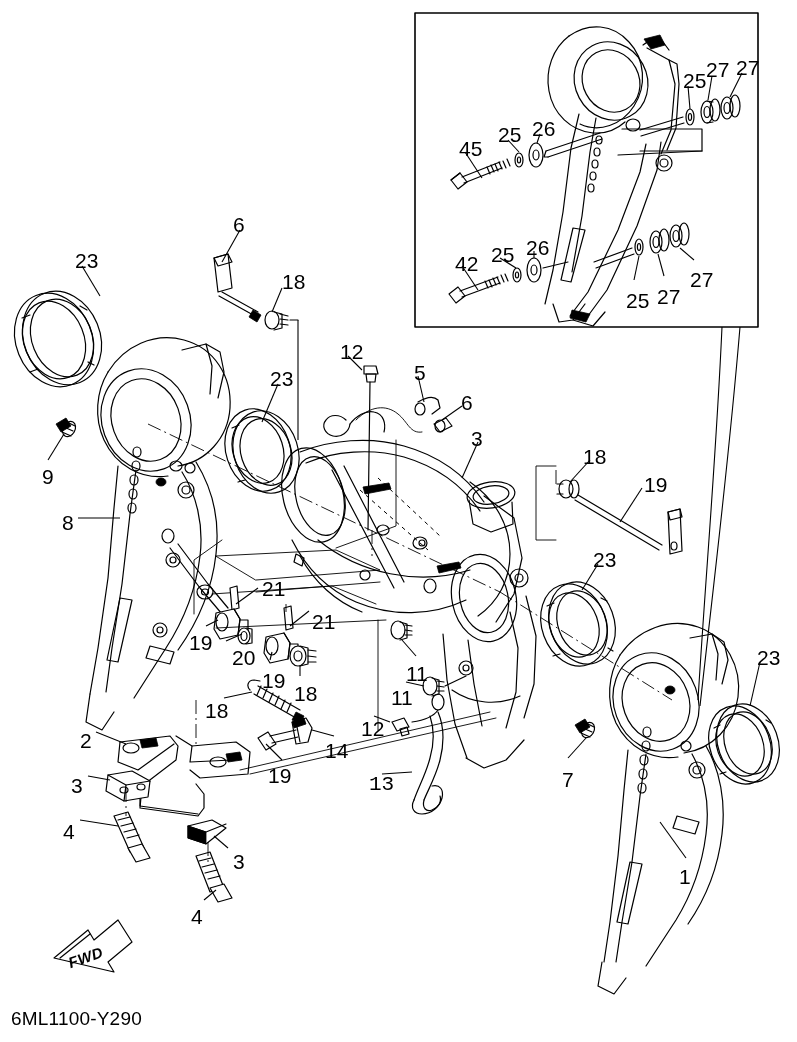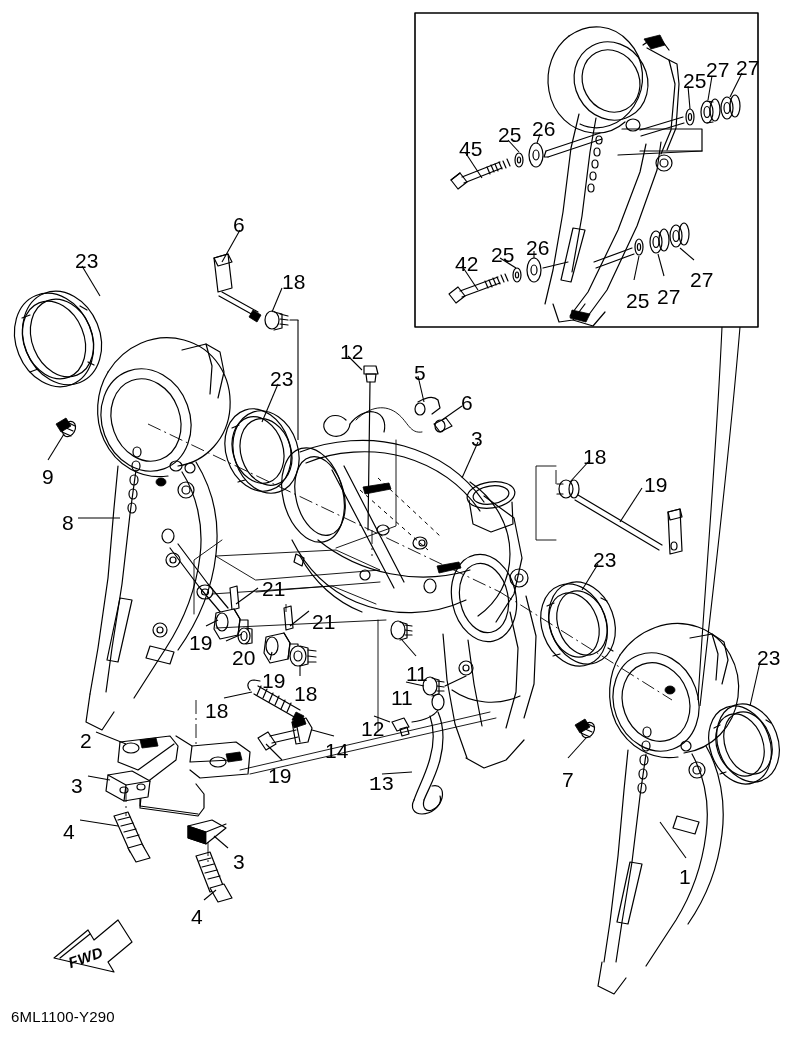--- a/index.html
+++ b/index.html
@@ -4,21 +4,21 @@
 <title>Parts Diagram</title>
 <style>
   html,body{margin:0;padding:0;background:#ffffff;}
   body{width:797px;height:1042px;position:relative;overflow:hidden;
        font-family:"Liberation Sans", sans-serif;color:#000;}
   #stage{position:absolute;left:0;top:0;width:797px;height:1042px;}
   #art{position:absolute;left:0;top:0;}
   .lbl{position:absolute;font-family:"Liberation Sans", sans-serif;
        font-size:21px;line-height:21px;color:#000;white-space:nowrap;
        -webkit-user-select:none;user-select:none;}
-  #partno{position:absolute;left:11px;top:1008px;font-size:15px;
+  #partno{position:absolute;left:11px;top:1008px;font-size:19px;
           letter-spacing:0.2px;color:#000;white-space:nowrap;}
   #fwdwrap{position:absolute;left:47px;top:938px;width:72px;height:48px;}
   #fwdtext{position:absolute;left:66px;top:955px;font-size:15px;font-weight:bold;
            font-style:italic;letter-spacing:0.5px;
            transform:rotate(-19deg);transform-origin:0 0;}
 </style>
 </head>
 <body>
 
 <div id="stage">

